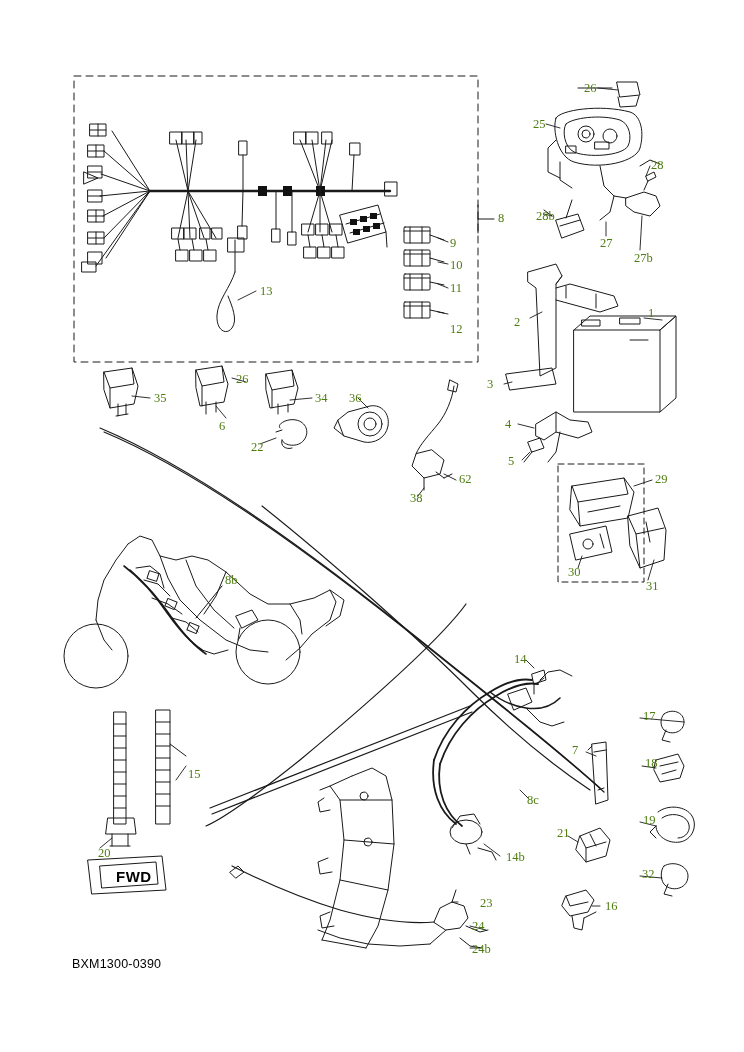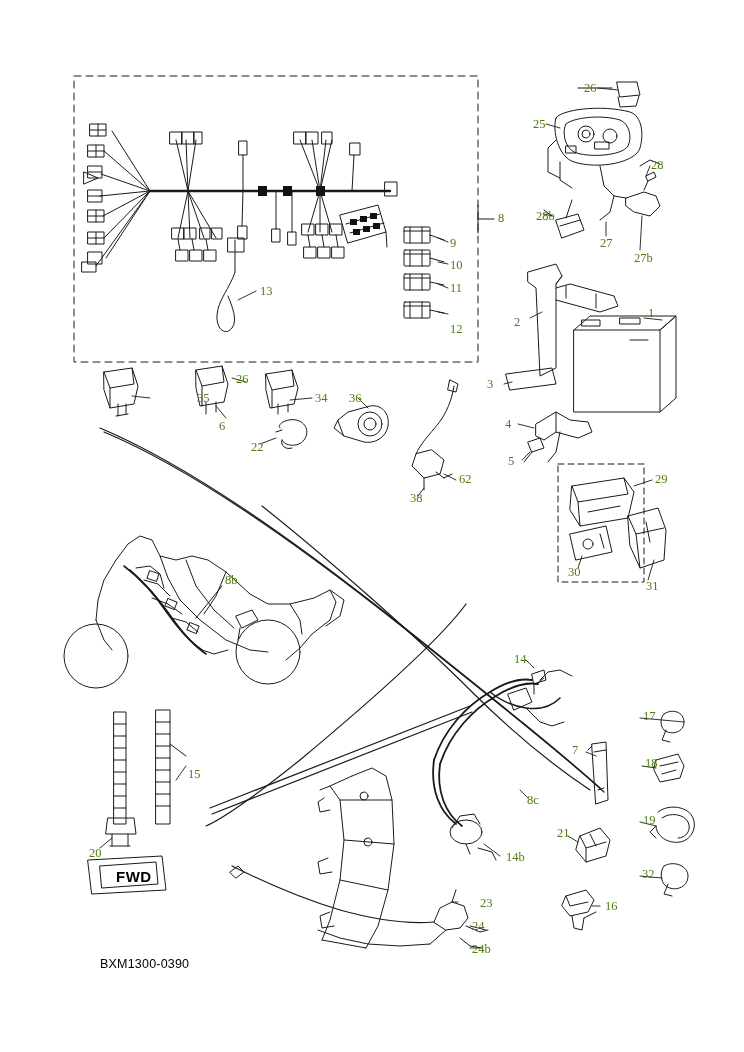--- a/index.html
+++ b/index.html
@@ -32,21 +32,20 @@
     font-size: 12.5px;
     font-family: Liberation Serif, serif;
     color: #4d7c0f;
     white-space: nowrap;
     line-height: 1;
   }
   .partcode {
     position: absolute;
     font-size: 12.5px;
     letter-spacing: 0.2px;
-    margin-left: 28px;
   }
   .fwd-label {
     position: absolute;
     font-size: 15px;
     font-weight: bold;
     letter-spacing: 0.5px;
   }
 </style>
 </head>
 <body>
@@ -430,39 +429,39 @@
   <div class="callout" style="left:450px; top:282px;">11</div>
   <div class="callout" style="left:450px; top:310px;margin-top:13px;">12</div>
   <div class="callout" style="left:260px; top:285px;">13</div>
   <div class="callout" style="left:514px; top:653px;">14</div>
   <div class="callout" style="left:506px; top:851px;">14b</div>
   <div class="callout" style="left:188px; top:768px;">15</div>
   <div class="callout" style="left:605px; top:900px;">16</div>
   <div class="callout" style="left:643px; top:710px;">17</div>
   <div class="callout" style="left:645px; top:757px;">18</div>
   <div class="callout" style="left:643px; top:814px;">19</div>
-  <div class="callout" style="left:89px; top:847px;">20</div>
+  <div class="callout" style="left:98px; top:847px;">20</div>
   <div class="callout" style="left:557px; top:827px;">21</div>
   <div class="callout" style="left:251px; top:441px;">22</div>
   <div class="callout" style="left:460px; top:897px;padding-left:20px;">23</div>
   <div class="callout" style="left:472px; top:920px;">24</div>
   <div class="callout" style="left:472px; top:943px;">24b</div>
   <div class="callout" style="left:533px; top:118px;">25</div>
   <div class="callout" style="left:584px; top:82px;">26</div>
   <div class="callout" style="left:600px; top:237px;">27</div>
   <div class="callout" style="left:634px; top:252px;">27b</div>
   <div class="callout" style="left:651px; top:159px;">28</div>
   <div class="callout" style="left:536px; top:210px;">28b</div>
   <div class="callout" style="left:655px; top:473px;">29</div>
   <div class="callout" style="left:568px; top:566px;">30</div>
   <div class="callout" style="left:646px; top:580px;">31</div>
   <div class="callout" style="left:642px; top:868px;">32</div>
   <div class="callout" style="left:236px; top:373px;">26</div>
   <div class="callout" style="left:315px; top:392px;">34</div>
-  <div class="callout" style="left:154px; top:392px;margin-left:43px;">35</div>
+  <div class="callout" style="left:154px; top:392px;">35</div>
   <div class="callout" style="left:349px; top:392px;">36</div>
   <div class="callout" style="left:459px; top:473px;">62</div>
   <div class="callout" style="left:410px; top:492px;">38</div>
 
   <div class="fwd-label" style="left:116px; top:868px;">FWD</div>
 
   <div class="partcode" style="left:72px; top:957px;">BXM1300-0390</div>
 
 </div>
 

